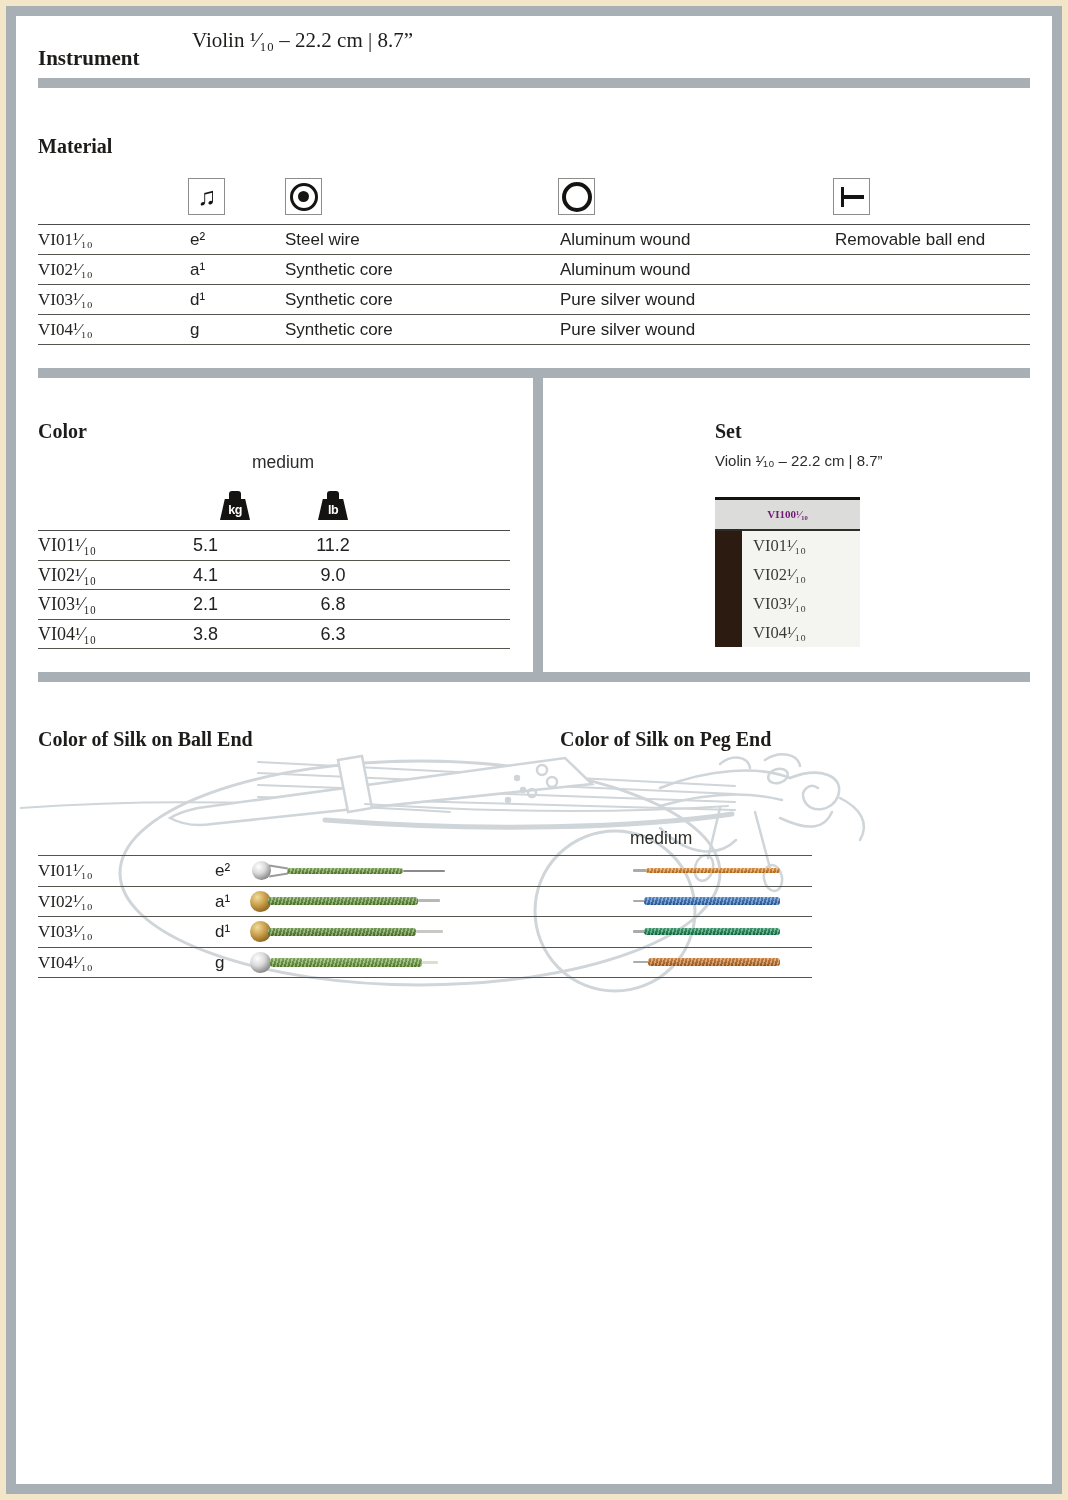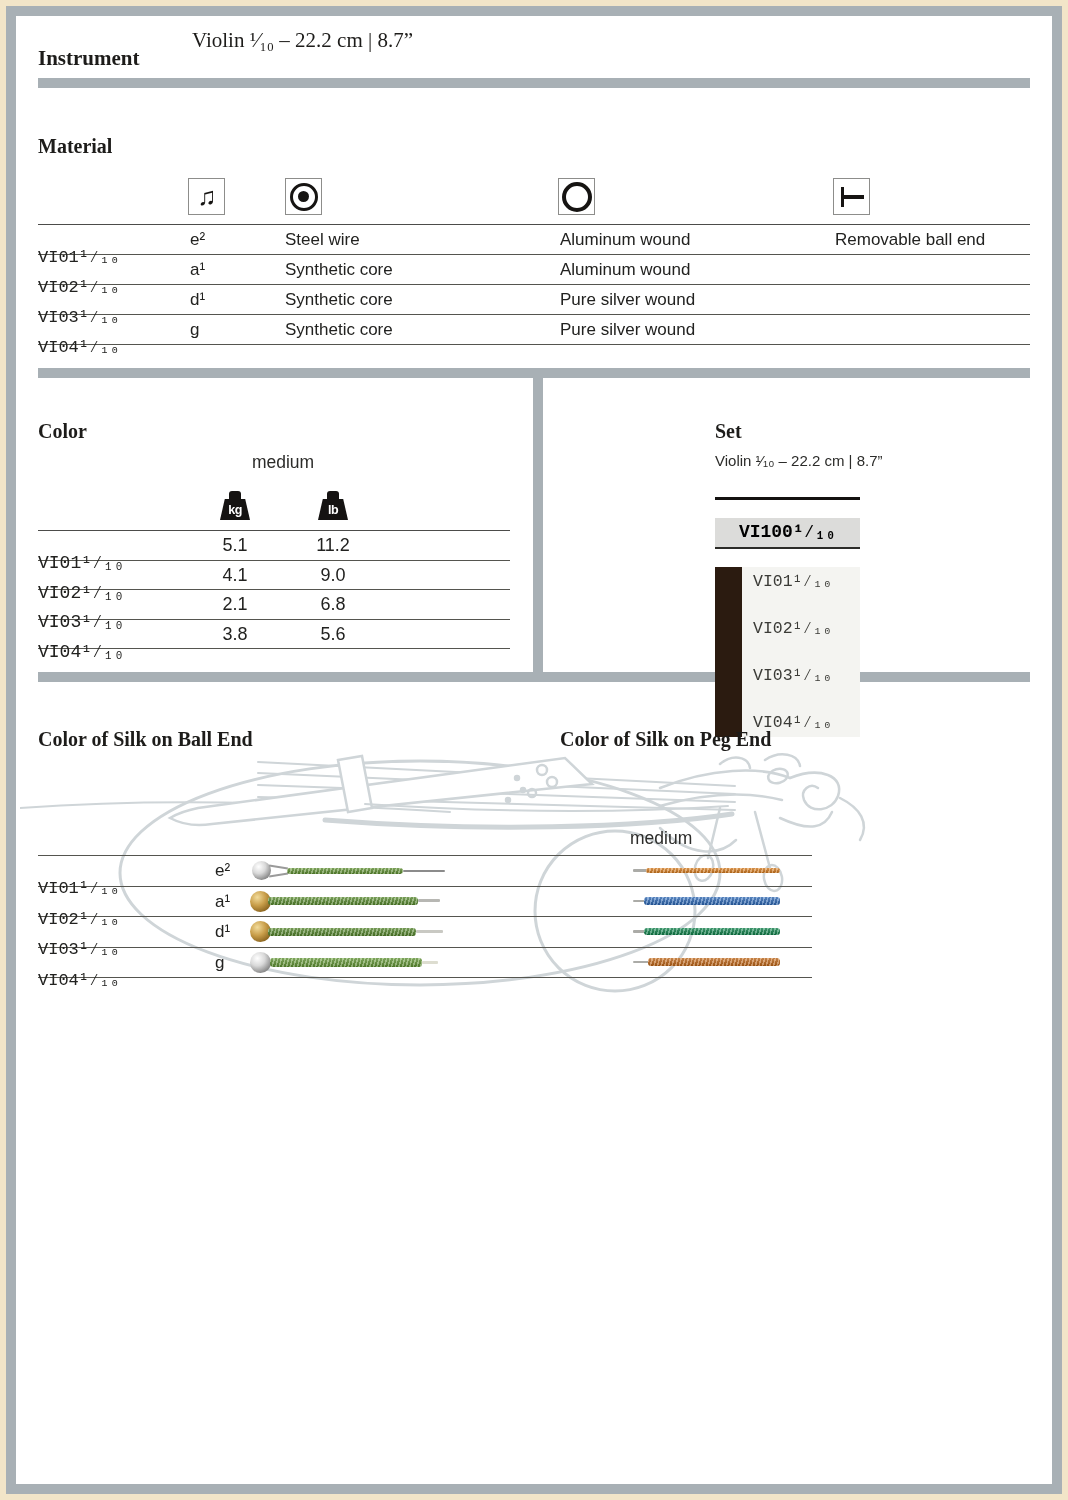--- a/index.html
+++ b/index.html
@@ -10,21 +10,21 @@
     color:#222220;
     overflow:hidden;
   }
   .frame{
     position:absolute;left:6px;top:6px;right:6px;bottom:6px;
     border:10px solid #a8b0b5;background:#ffffff;
   }
   .abs{position:absolute;}
   .serif-bold{font-family:"Liberation Serif","DejaVu Serif",serif;font-weight:bold;color:#1d1c1a;}
   .serif{font-family:"Liberation Serif","DejaVu Serif",serif;color:#1d1c1a;}
-  .code{font-family:Liberation Mono, monospace;font-size:16.5px;margin-top:18px;}
+  .code{font-family:Liberation Serif, serif;font-size:16.5px;}
   .graybar{position:absolute;background:#a8b0b5;}
   .z1{z-index:1;}
 
   
   #h-label{left:38px;top:46px;font-size:21px;}
   #h-value{left:192px;top:28px;font-size:21px;}
 
   
   #material-title{left:38px;top:135px;font-size:20px;}
   .iconbox{position:absolute;top:178px;width:35px;height:35px;border:1.5px solid #8d8d8b;
@@ -56,32 +56,32 @@
   .weight .wbody{position:absolute;bottom:0;left:0;width:30px;height:21px;background:#151312;
     clip-path:polygon(16% 0,84% 0,100% 100%,0 100%);
     display:flex;align-items:center;justify-content:center;}
   .weight .wbody span{color:#fff;font-size:12.5px;font-weight:bold;letter-spacing:-0.5px;}
   #kg-icon{left:220px;}
   #lb-icon{left:318px;}
   #gauges-table{left:38px;top:530px;width:472px;border-top:1px solid #4c4c4a;}
   .g-row{position:relative;height:28.5px;border-bottom:1px solid #55554f;}
   .g-row .cell{position:absolute;top:0;line-height:28.5px;font-size:18px;}
   .g-row .c0{left:0;}
-  .g-row .ckg{left:155px;width:84px;text-align:center;}
+  .g-row .ckg{left:155px;width:84px;}
   .g-row .clb{left:253px;width:84px;text-align:center;}
 
   
   #vbar{left:533px;top:378px;width:10px;height:294px;}
 
   
   #set-title{left:715px;top:420px;font-size:20px;}
   #set-subtitle{left:715px;top:452px;font-size:15px;color:#2c2c2a;}
   #set-box{left:715px;top:497px;width:145px;border-top:3px solid #141210;}
   #set-head{height:29px;line-height:29px;background:#dcdcda;border-bottom:2px solid #2c2c28;
-    text-align:center;font-weight:bold;font-size:18px;color:#000000;}
+    text-align:center;font-weight:bold;font-size:11px;color:#701a75;}
   #set-body{position:relative;background:#f4f4f1;}
   #set-bar{position:absolute;left:0;top:0;bottom:0;width:27px;background:#2b1b10;}
   .set-item{margin-left:38px;height:29px;line-height:29px;color:#3b3b37;}
 
   
   #ball-title{left:38px;top:728px;font-size:20px;z-index:2;}
   #peg-title{left:560px;top:728px;font-size:20px;z-index:2;}
   #silk-medium{left:630px;top:828px;font-size:17.5px;color:#2c2c2a;z-index:2;}
   #sketch{left:20px;top:748px;z-index:0;}
 
@@ -203,21 +203,21 @@
     <span class="cell clb">9.0</span>
   </div>
   <div class="g-row">
     <span class="cell c0 code">VI03¹⁄₁₀</span>
     <span class="cell ckg">2.1</span>
     <span class="cell clb">6.8</span>
   </div>
   <div class="g-row">
     <span class="cell c0 code">VI04¹⁄₁₀</span>
     <span class="cell ckg">3.8</span>
-    <span class="cell clb">5.6</span>
+    <span class="cell clb">6.3</span>
   </div>
 </div>
 
 <div class="abs serif-bold z1" id="set-title">Set</div>
 <div class="abs z1" id="set-subtitle">Violin ¹⁄₁₀ – 22.2 cm | 8.7”</div>
 <div class="abs z1" id="set-box">
   <div id="set-head" class="code">VI100¹⁄₁₀</div>
   <div id="set-body">
     <div id="set-bar"></div>
     <div class="set-item code">VI01¹⁄₁₀</div>

